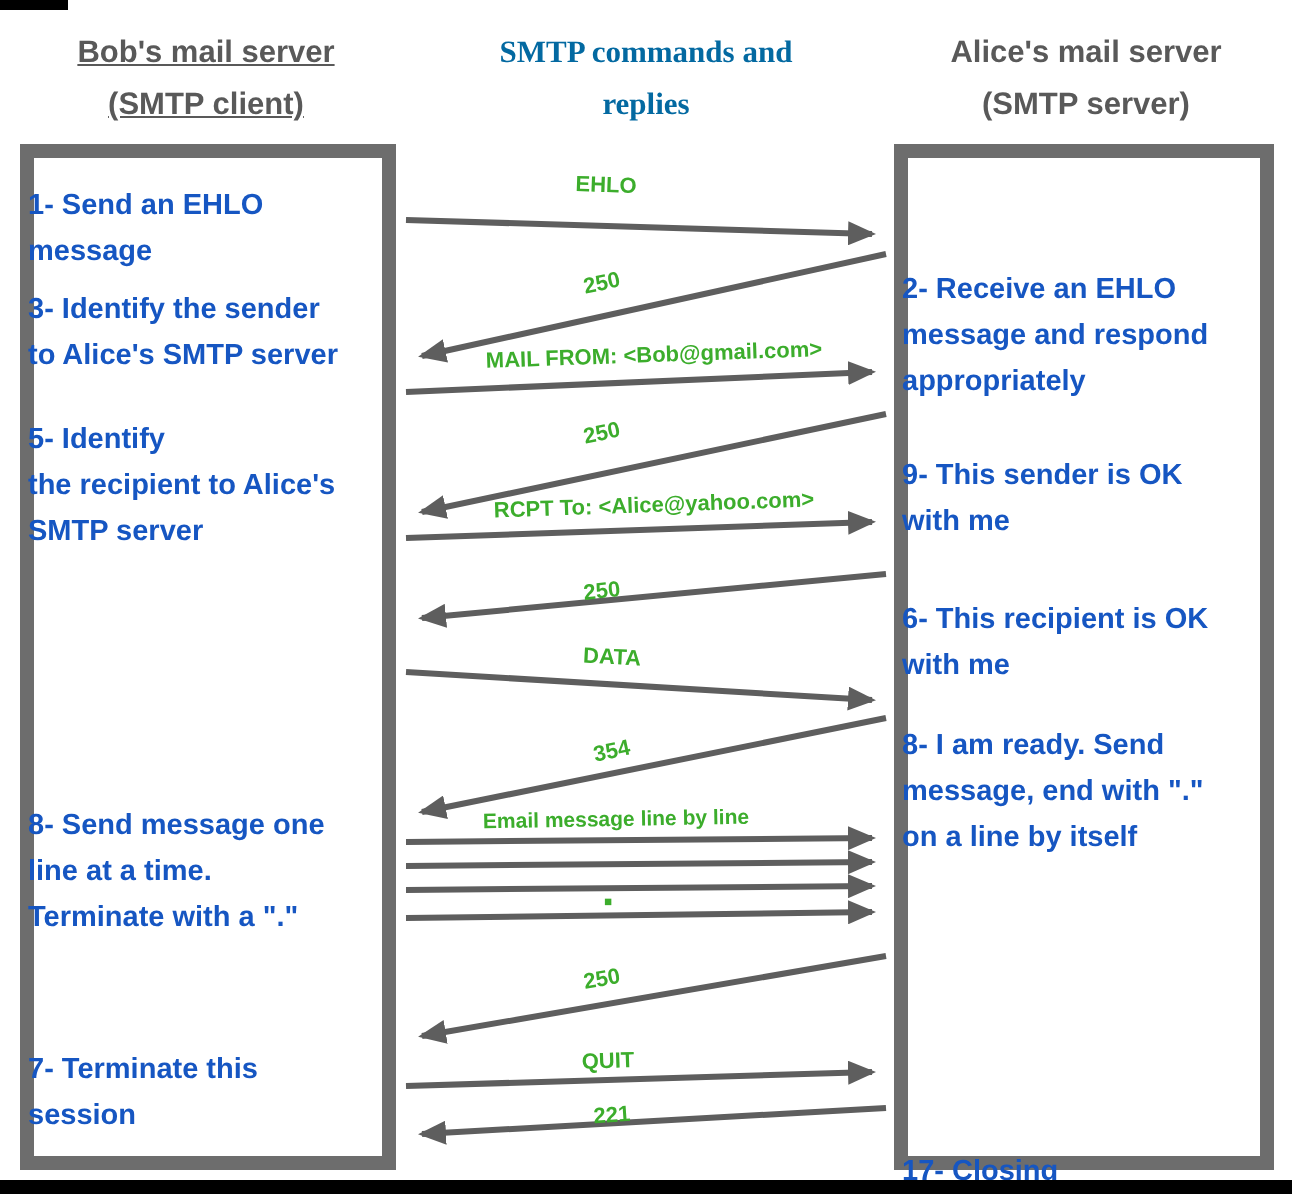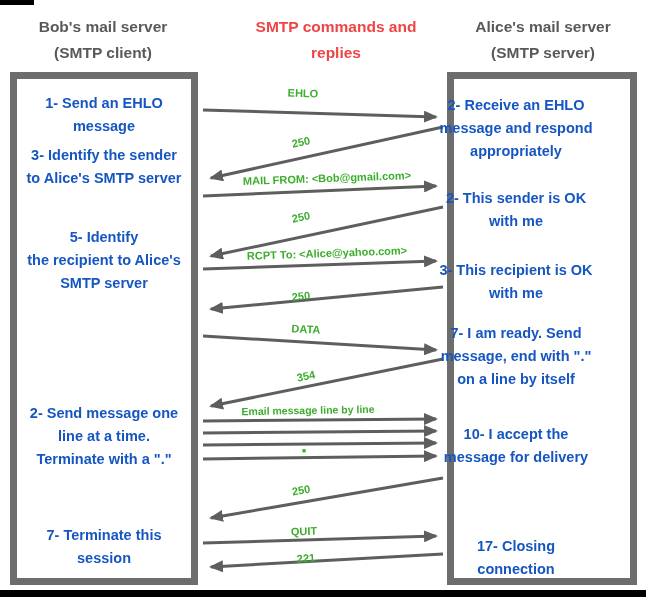--- a/index.html
+++ b/index.html
@@ -2,32 +2,32 @@
 <html><head>
 <meta charset="utf-8">
 <style>
   * { margin:0; padding:0; box-sizing:border-box; }
   html,body { background:#ffffff; }
   body { font-family:"Liberation Sans", sans-serif; }
   .canvas { position:relative; width:646px; height:597px; background:#ffffff; overflow:hidden; }
 
   .hdr { position:absolute; top:14px; font-weight:700; font-size:15.5px; line-height:26px;
          text-align:center; white-space:pre-line; color:#595959; }
-  .hdr-left  { left:8px;   width:190px; }
-  .hdr-mid   { left:236px; width:200px; color:#ef4444; }
+  .hdr-left  { left:8px;   width:190px;text-decoration:underline; }
+  .hdr-mid   { left:223px; width:200px; color:#0369a1;font-family:Liberation Serif, serif; }
   .hdr-right { left:447px; width:192px;text-align:center; }
 
   .box { position:absolute; top:72px; height:513px; border:7px solid #6d6d6d; background:#ffffff; z-index:1; }
   .box-left  { left:10px;  width:188px; }
   .box-right { left:447px; width:190px; }
 
   .step { position:absolute; font-weight:700; font-size:14.5px; line-height:23px; color:#1656c2;
-          text-align:center; white-space:pre-line; z-index:3; }
+          white-space:pre-line; z-index:3; }
   .step.left  { left:14px;  width:180px; }
-  .step.right { left:425px; width:182px; }
+  .step.right { left:451px; width:182px;margin-top:40px; }
 
   .alabel { position:absolute; font-weight:700; font-size:11px; color:#3cad2c; text-align:center;
             z-index:4; white-space:nowrap; }
   .alabel.small { font-size:10.5px; }
   .alabel.dot { font-size:13px; }
 
   svg.arrows { position:absolute; left:0; top:0; z-index:2; }
 
   .bottom-bar  { position:absolute; left:0; top:590px; width:646px; height:7px; background:#000; z-index:5; }
   .corner-mark { position:absolute; left:0; top:0; width:34px; height:5px; background:#000; z-index:5; }
@@ -46,41 +46,39 @@
   <div class="hdr hdr-right">Alice's mail server
 (SMTP server)</div>
 
   <div class="box box-left"></div>
   <div class="box box-right"></div>
 
   <div class="step left" style="top:92px">1- Send an EHLO
 message</div>
   <div class="step left" style="top:144px">3- Identify the sender
 to Alice's SMTP server</div>
-  <div class="step left" style="top:226px">5- Identify
+  <div class="step left" style="top:209px">5- Identify
 the recipient to Alice's
 SMTP server</div>
-  <div class="step left" style="top:402px">2- Send message one
+  <div class="step left" style="top:402px">8- Send message one
 line at a time.
 Terminate with a "."</div>
   <div class="step left" style="top:524px">7- Terminate this
 session</div>
 
   <div class="step right" style="top:94px">2- Receive an EHLO
 message and respond
 appropriately</div>
-  <div class="step right" style="top:187px">2- This sender is OK
+  <div class="step right" style="top:187px">9- This sender is OK
 with me</div>
-  <div class="step right" style="top:259px">3- This recipient is OK
+  <div class="step right" style="top:259px">6- This recipient is OK
 with me</div>
-  <div class="step right" style="top:322px">7-  I am ready. Send
+  <div class="step right" style="top:322px">8-  I am ready. Send
 message, end with "."
 on a line by itself</div>
-  <div class="step right" style="top:423px">10-  I accept the
-message for delivery</div>
   <div class="step right" style="top:535px">17-  Closing
 connection</div>
 
   <svg class="arrows" width="646" height="597" viewBox="0 0 646 597">
     <defs>
       <marker id="ah" markerUnits="userSpaceOnUse" markerWidth="14" markerHeight="12" refX="12" refY="6" orient="auto">
         <path d="M0,0 L14,6 L0,12 Z" fill="#5e5e5e"></path>
       </marker>
     </defs>
     <g stroke="#5e5e5e" stroke-width="3">

